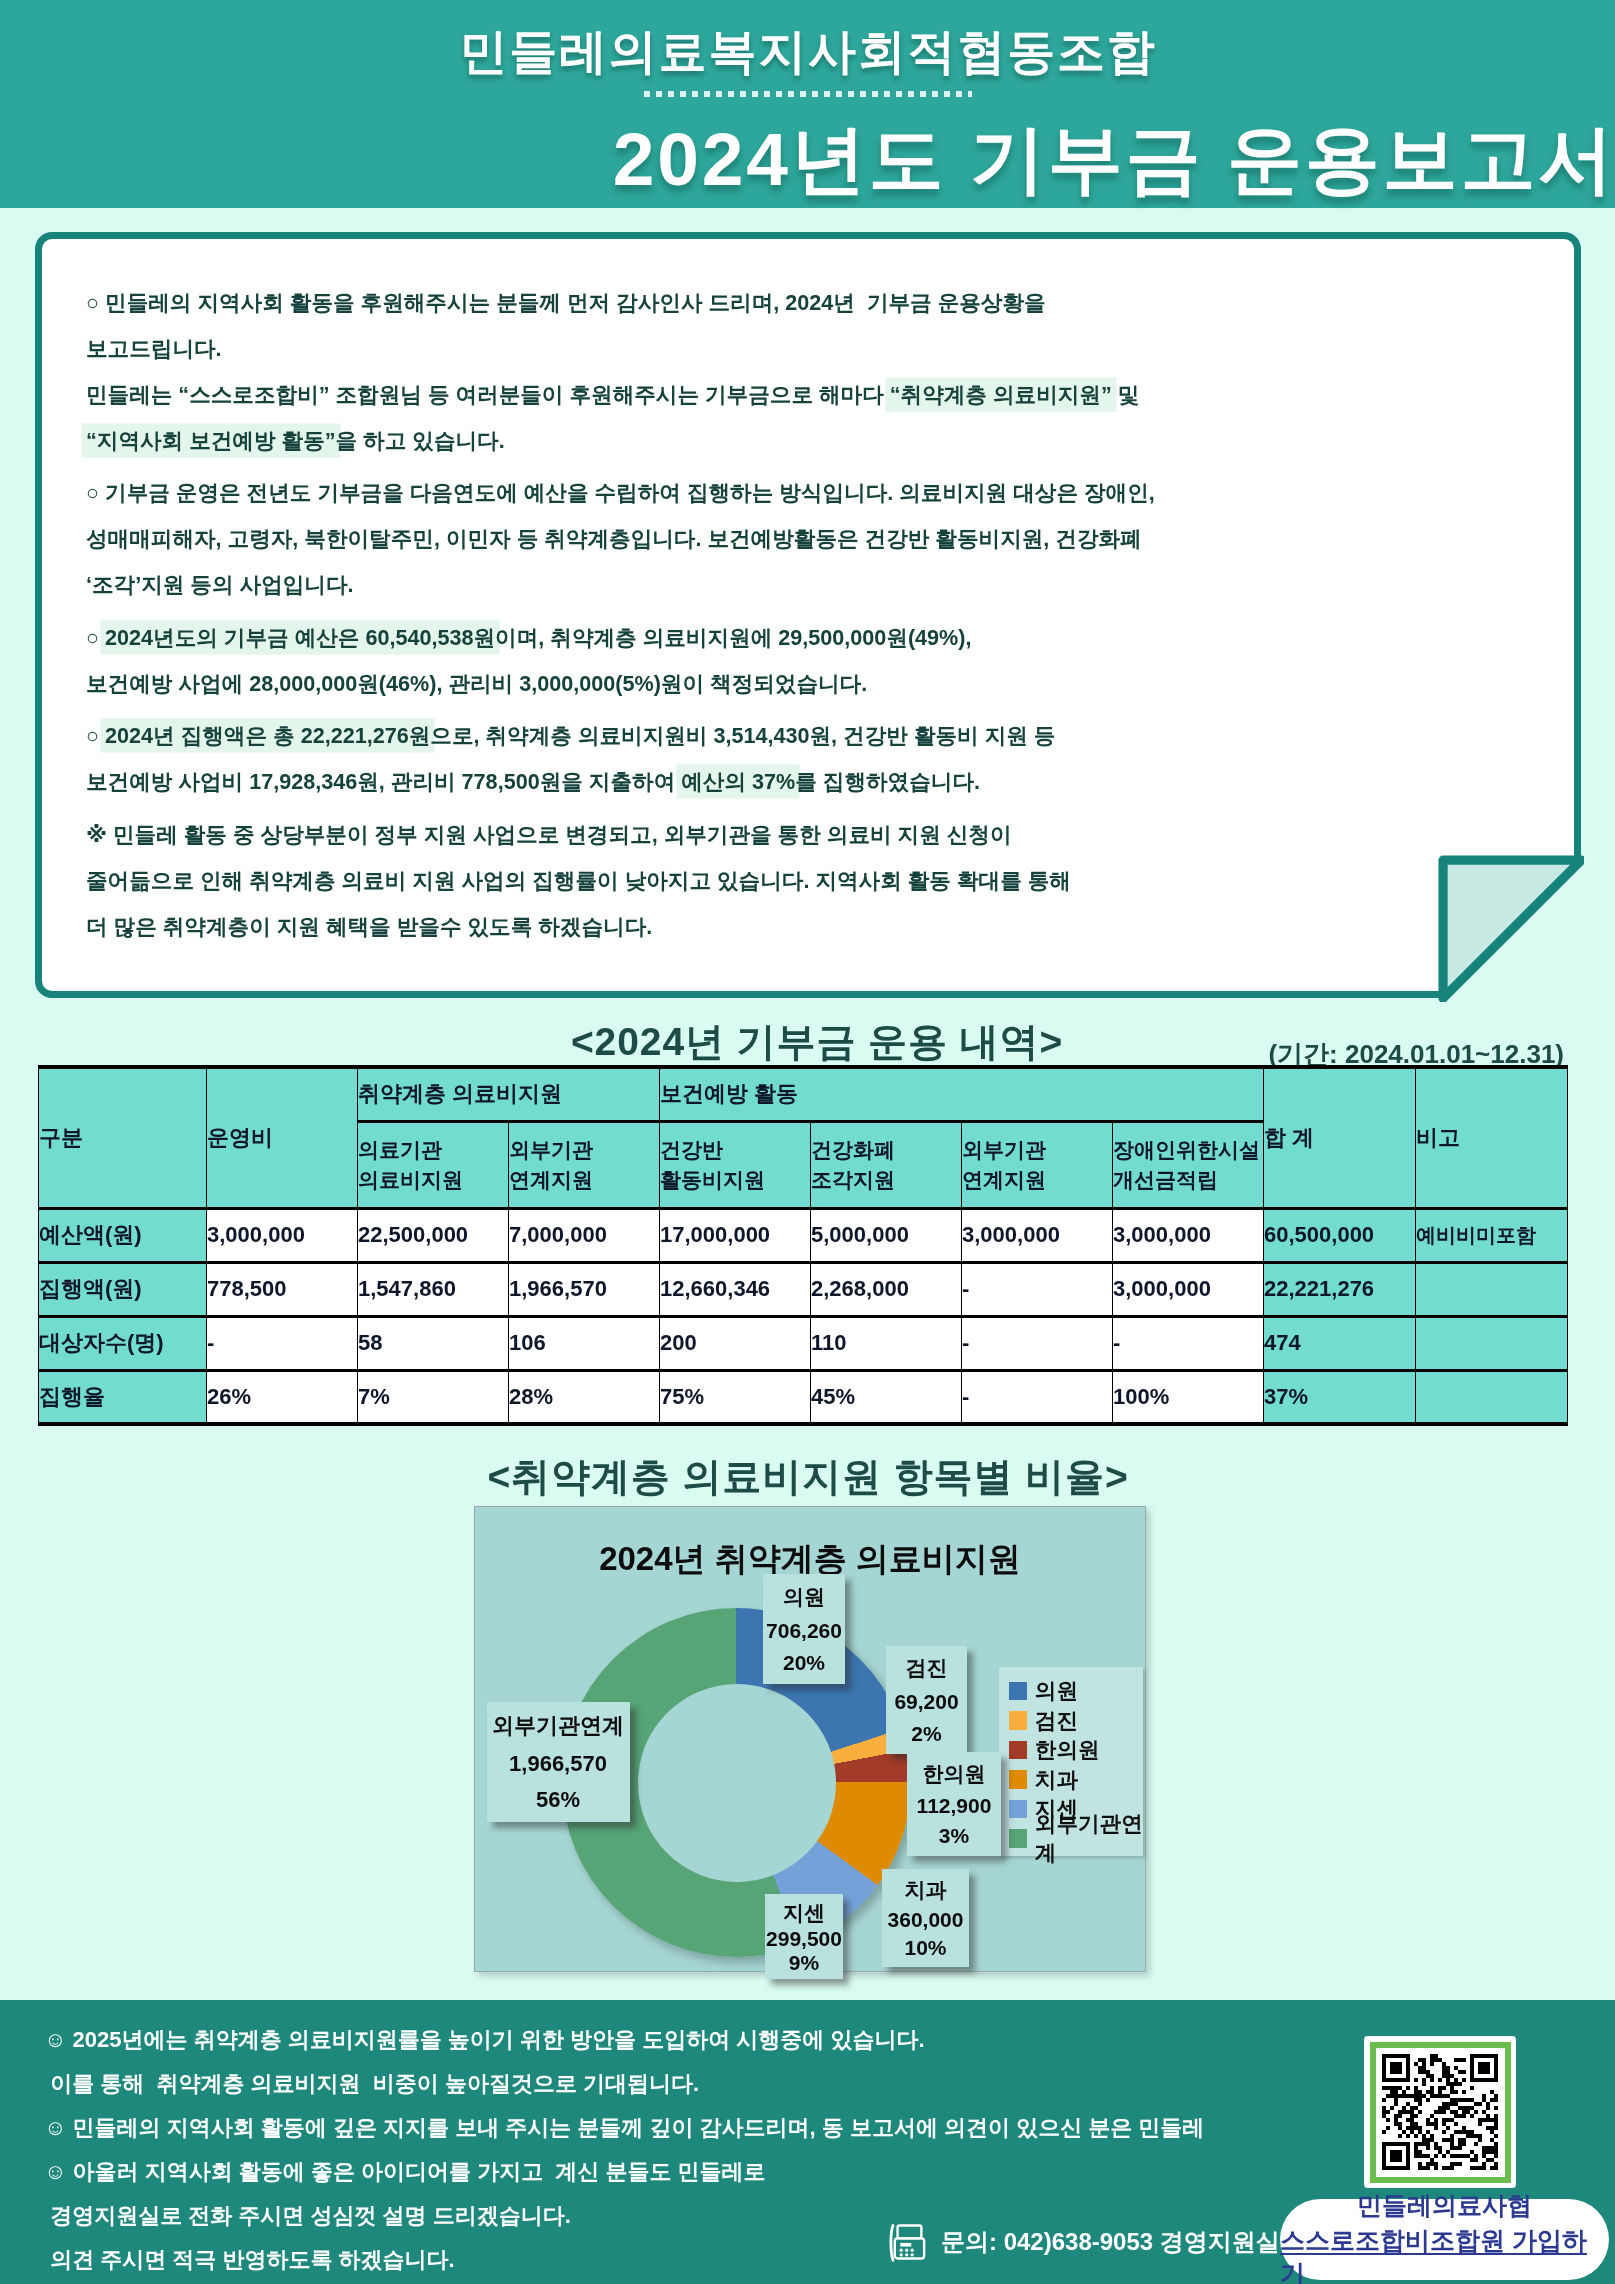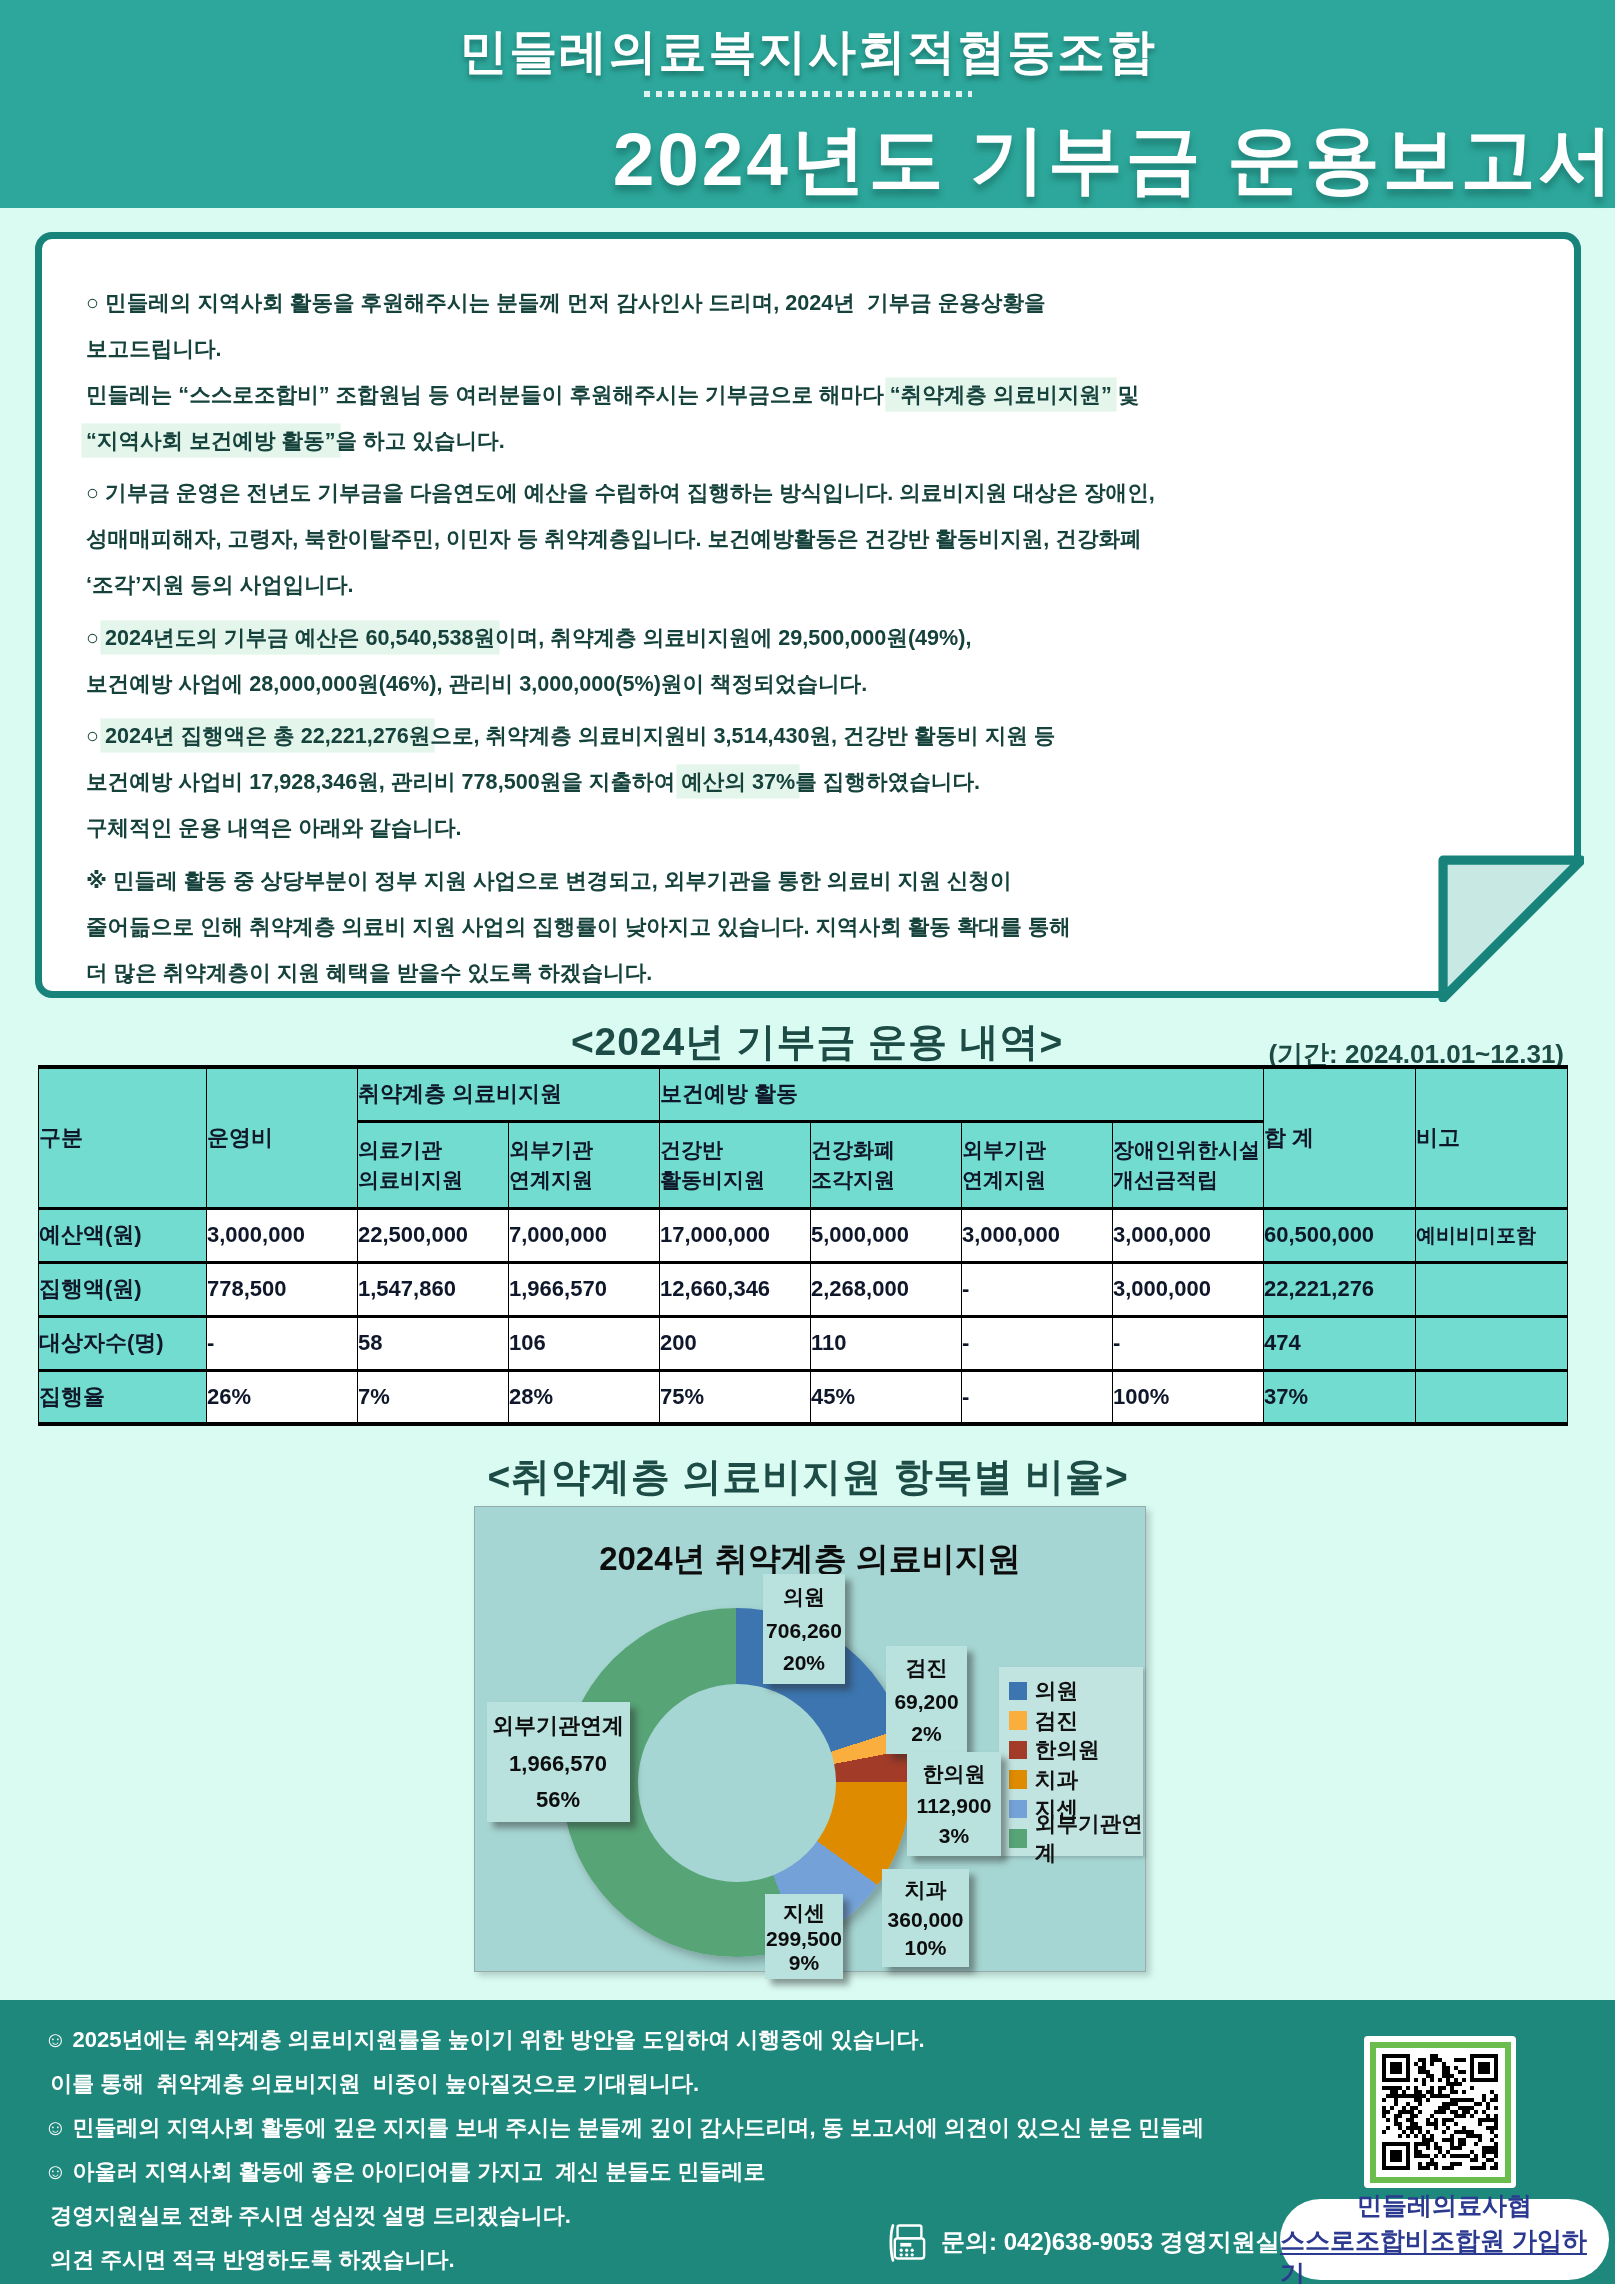--- a/index.html
+++ b/index.html
@@ -139,21 +139,20 @@
         <div class="line"><span>성매매피해자, 고령자, 북한이탈주민, 이민자 등 취약계층입니다. 보건예방활동은 건강반 활동비지원, 건강화폐</span></div>
         <div class="line"><span>‘조각’지원 등의 사업입니다.</span></div>
       </div>
       <div class="para">
         <div class="line"><span>○ </span><span class="hl">2024년도의 기부금 예산은 60,540,538원</span><span>이며, 취약계층 의료비지원에 29,500,000원(49%),</span></div>
         <div class="line"><span>보건예방 사업에 28,000,000원(46%), 관리비 3,000,000(5%)원이 책정되었습니다.</span></div>
       </div>
       <div class="para">
         <div class="line"><span>○ </span><span class="hl">2024년 집행액은 총 22,221,276원</span><span>으로, 취약계층 의료비지원비 3,514,430원, 건강반 활동비 지원 등</span></div>
         <div class="line"><span>보건예방 사업비 17,928,346원, 관리비 778,500원을 지출하여 </span><span class="hl">예산의 37%</span><span>를 집행하였습니다.</span></div>
-        <div class="line"><span>구체적인 운용 내역은 아래와 같습니다.</span></div>
       </div>
       <div class="para">
         <div class="line"><span>※ 민들레 활동 중 상당부분이 정부 지원 사업으로 변경되고, 외부기관을 통한 의료비 지원 신청이</span></div>
         <div class="line"><span>줄어듦으로 인해 취약계층 의료비 지원 사업의 집행률이 낮아지고 있습니다. 지역사회 활동 확대를 통해</span></div>
         <div class="line"><span>더 많은 취약계층이 지원 혜택을 받을수 있도록 하겠습니다.</span></div>
       </div>
     </div>
 </div>
 <svg class="fold-svg" viewBox="0 0 330 330">
   <path d="M24,22 L324,22 L24,322 Z" fill="#C8E9E3" stroke="#17837A" stroke-width="20" stroke-linejoin="round"></path>

